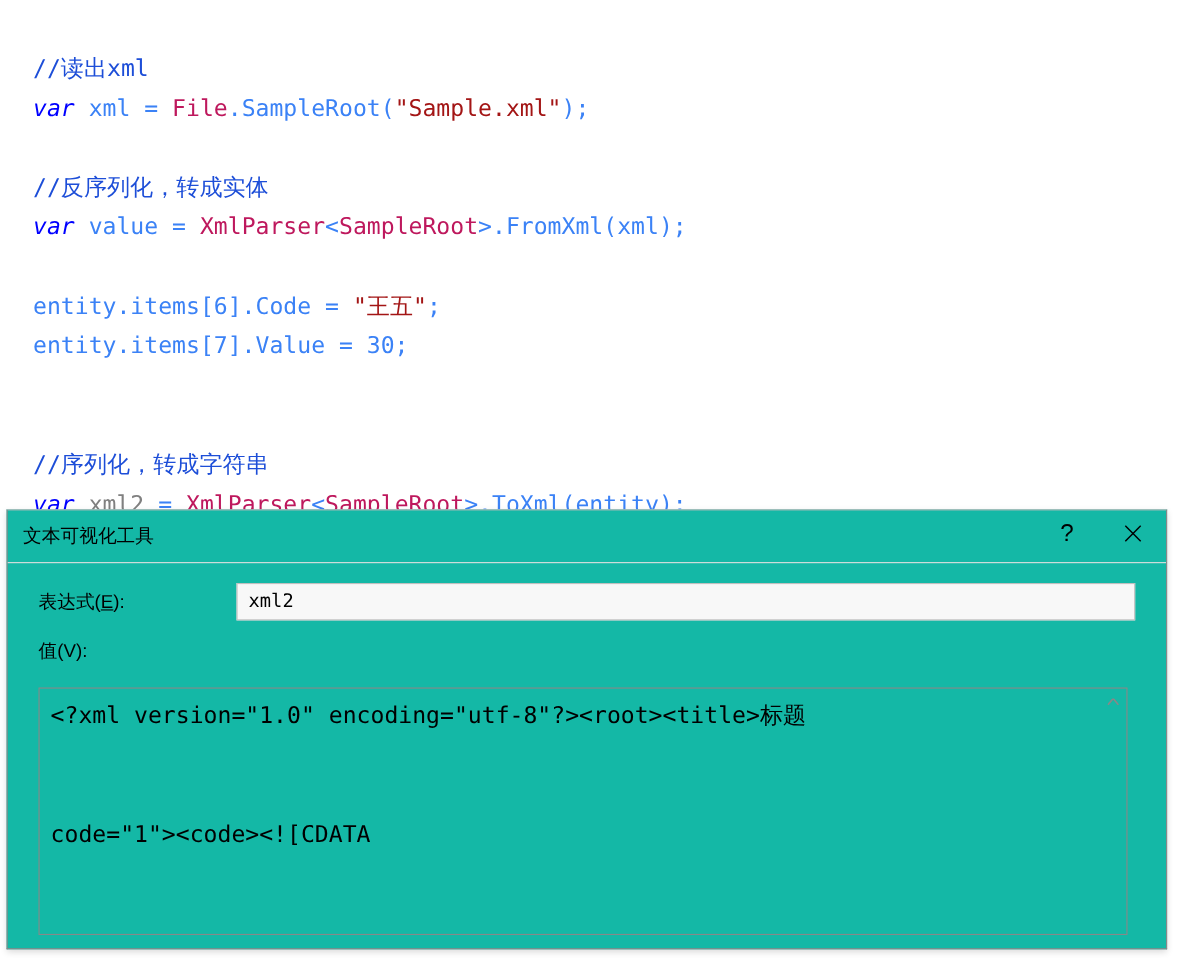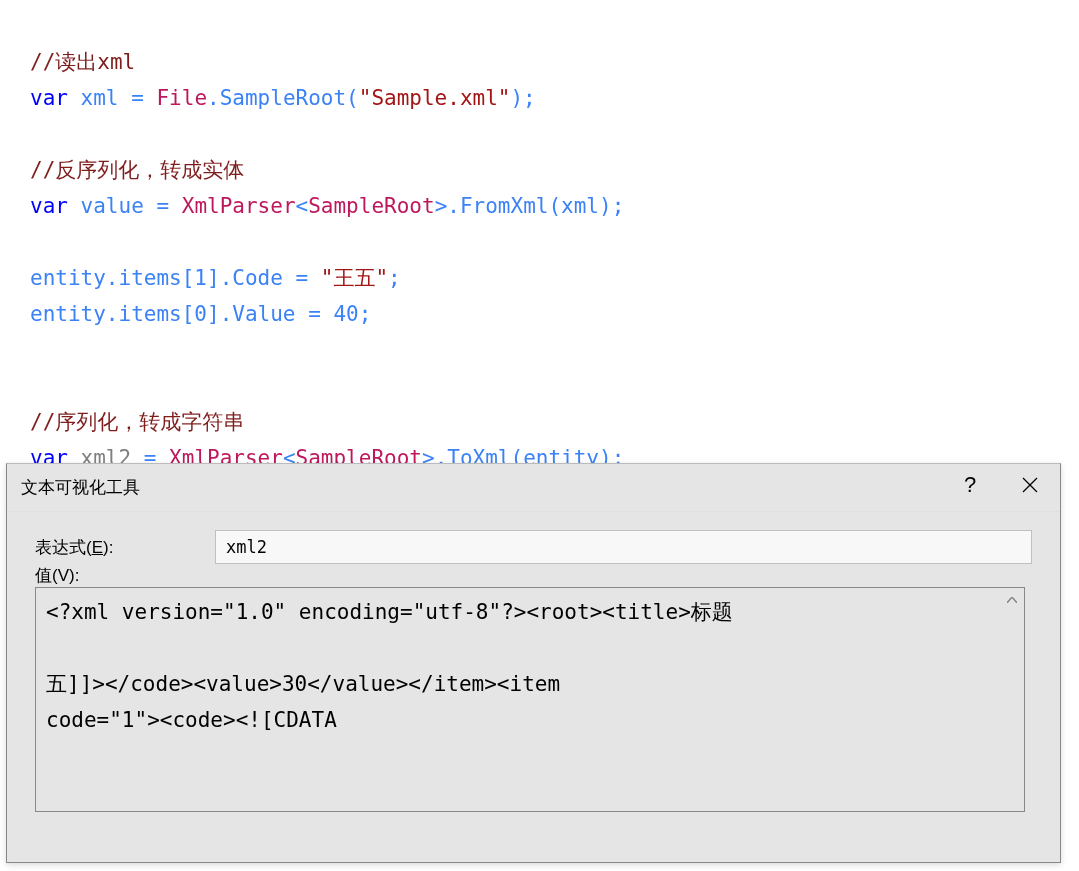--- a/index.html
+++ b/index.html
@@ -10,34 +10,34 @@
       height: 871px;
       overflow: hidden;
     }
     .code-area {
       padding: 8px 30px;
       font-size: 21px;
       line-height: 36px;
       font-family: 'Consolas', 'SimSun', 'Microsoft YaHei', monospace;
       white-space: pre;
     }
-    .comment { color: #7f1d1d; text-align: right; }
-    .keyword { color: #0000ff; }
+    .comment { color: #1d4ed8; text-align: right; }
+    .keyword { color: #0000ff; font-style: italic; }
     .type { color: #be185d; }
     .string { color: #a31515; }
     .text { color: #3b82f6; }
     .faded { color: #808080; }
     
     .dialog {
       position: absolute;
       left: 6px;
       top: 463px;
       width: 1055px;
       height: 400px;
-      background: #e5e5e5;
+      background: #14b8a6;
       border: 1px solid #888888;
       border-top: 1px solid #bbbbbb;
       box-shadow: 0 2px 6px rgba(0,0,0,0.15);
       font-family: 'Microsoft YaHei', sans-serif;
     }
     .dialog-titlebar {
       height: 48px;
       display: flex;
       align-items: center;
       padding-left: 14px;
@@ -64,41 +64,42 @@
       cursor: pointer;
     }
     .dialog-close svg { width: 16px; height: 16px; }
     .dialog-help { font-weight: normal; font-size: 22px; }
     .dialog-body {
       padding: 18px 28px;
     }
     .field-row {
       display: flex;
       align-items: center;
+      margin-bottom: 16px;
     }
     .field-label {
       font-size: 17px;
       color: #000000;
       width: 180px;
     }
     .field-label .accel { text-decoration: underline; }
     .expr-input {
       flex: 1;
       height: 34px;
       border: 1px solid #c0c0c0;
       background: #f8f8f8;
       padding: 4px 10px;
       font-size: 17px;
       font-family: 'Consolas', monospace;
       color: #000000;
     }
     .value-label {
       font-size: 17px;
       color: #000000;
-      margin-bottom: 0;
+      margin-bottom: 22px;
     }
     .value-box {
       width: 990px;
       height: 225px;
       border: 1px solid #888888;
       padding: 6px 10px;
       font-family: 'Consolas', 'Microsoft YaHei', monospace;
       font-size: 21px;
       line-height: 36px;
       color: #000000;
@@ -121,22 +122,22 @@
 </head>
 <body>
 
 <div class="code-area">
 <span class="comment">//读出xml</span>
 <span class="keyword">var</span><span class="text"> xml = </span><span class="type">File</span><span class="text">.SampleRoot(</span><span class="string">"Sample.xml"</span><span class="text">);</span>
 
 <span class="comment">//反序列化，转成实体</span>
 <span class="keyword">var</span><span class="text"> value = </span><span class="type">XmlParser</span><span class="text">&lt;</span><span class="type">SampleRoot</span><span class="text">&gt;.FromXml(xml);</span>
 
-<span class="text">entity.items[1].Code = </span><span class="string">"王五"</span><span class="text">;</span>
-<span class="text">entity.items[0].Value = 40;</span>
+<span class="text">entity.items[6].Code = </span><span class="string">"王五"</span><span class="text">;</span>
+<span class="text">entity.items[7].Value = 30;</span>
 
 
 <span class="comment">//序列化，转成字符串</span>
 <span class="keyword">var</span><span class="faded"> xml2</span><span class="text"> = </span><span class="type">XmlParser</span><span class="text">&lt;</span><span class="type">SampleRoot</span><span class="text">&gt;.ToXml(entity);</span>
 </div>
 
 <div class="dialog">
   <div class="dialog-titlebar">
     <span>文本可视化工具</span>
     <div class="dialog-controls">
@@ -151,21 +152,21 @@
   </div>
   <div class="dialog-body">
     <div class="field-row">
       <div class="field-label"><span>表达式(</span><span class="accel">E</span><span>):</span></div>
       <input class="expr-input" type="text" readonly="" value="xml2" style="">
     </div>
     <div class="value-label"><span>值(</span><span class="accel">V</span><span>):</span></div>
     <div class="value-box">
 <span>&lt;?xml version="1.0" encoding="utf-8"?&gt;&lt;root&gt;&lt;title&gt;标题</span><br>
 <br>
-<span>五]]&gt;&lt;/code&gt;&lt;value&gt;30&lt;/value&gt;&lt;/item&gt;&lt;item</span><br>
+<br>
 <span>code="1"&gt;&lt;code&gt;&lt;![CDATA</span><br>
       <div class="scrollbar-up">
         <svg width="10" height="6" viewBox="0 0 10 6">
             <polyline points="0,6 5,0 10,6" fill="none" stroke="#888" stroke-width="1.5"></polyline>
           </svg>
       </div>
     </div>
   </div>
 </div>
 

